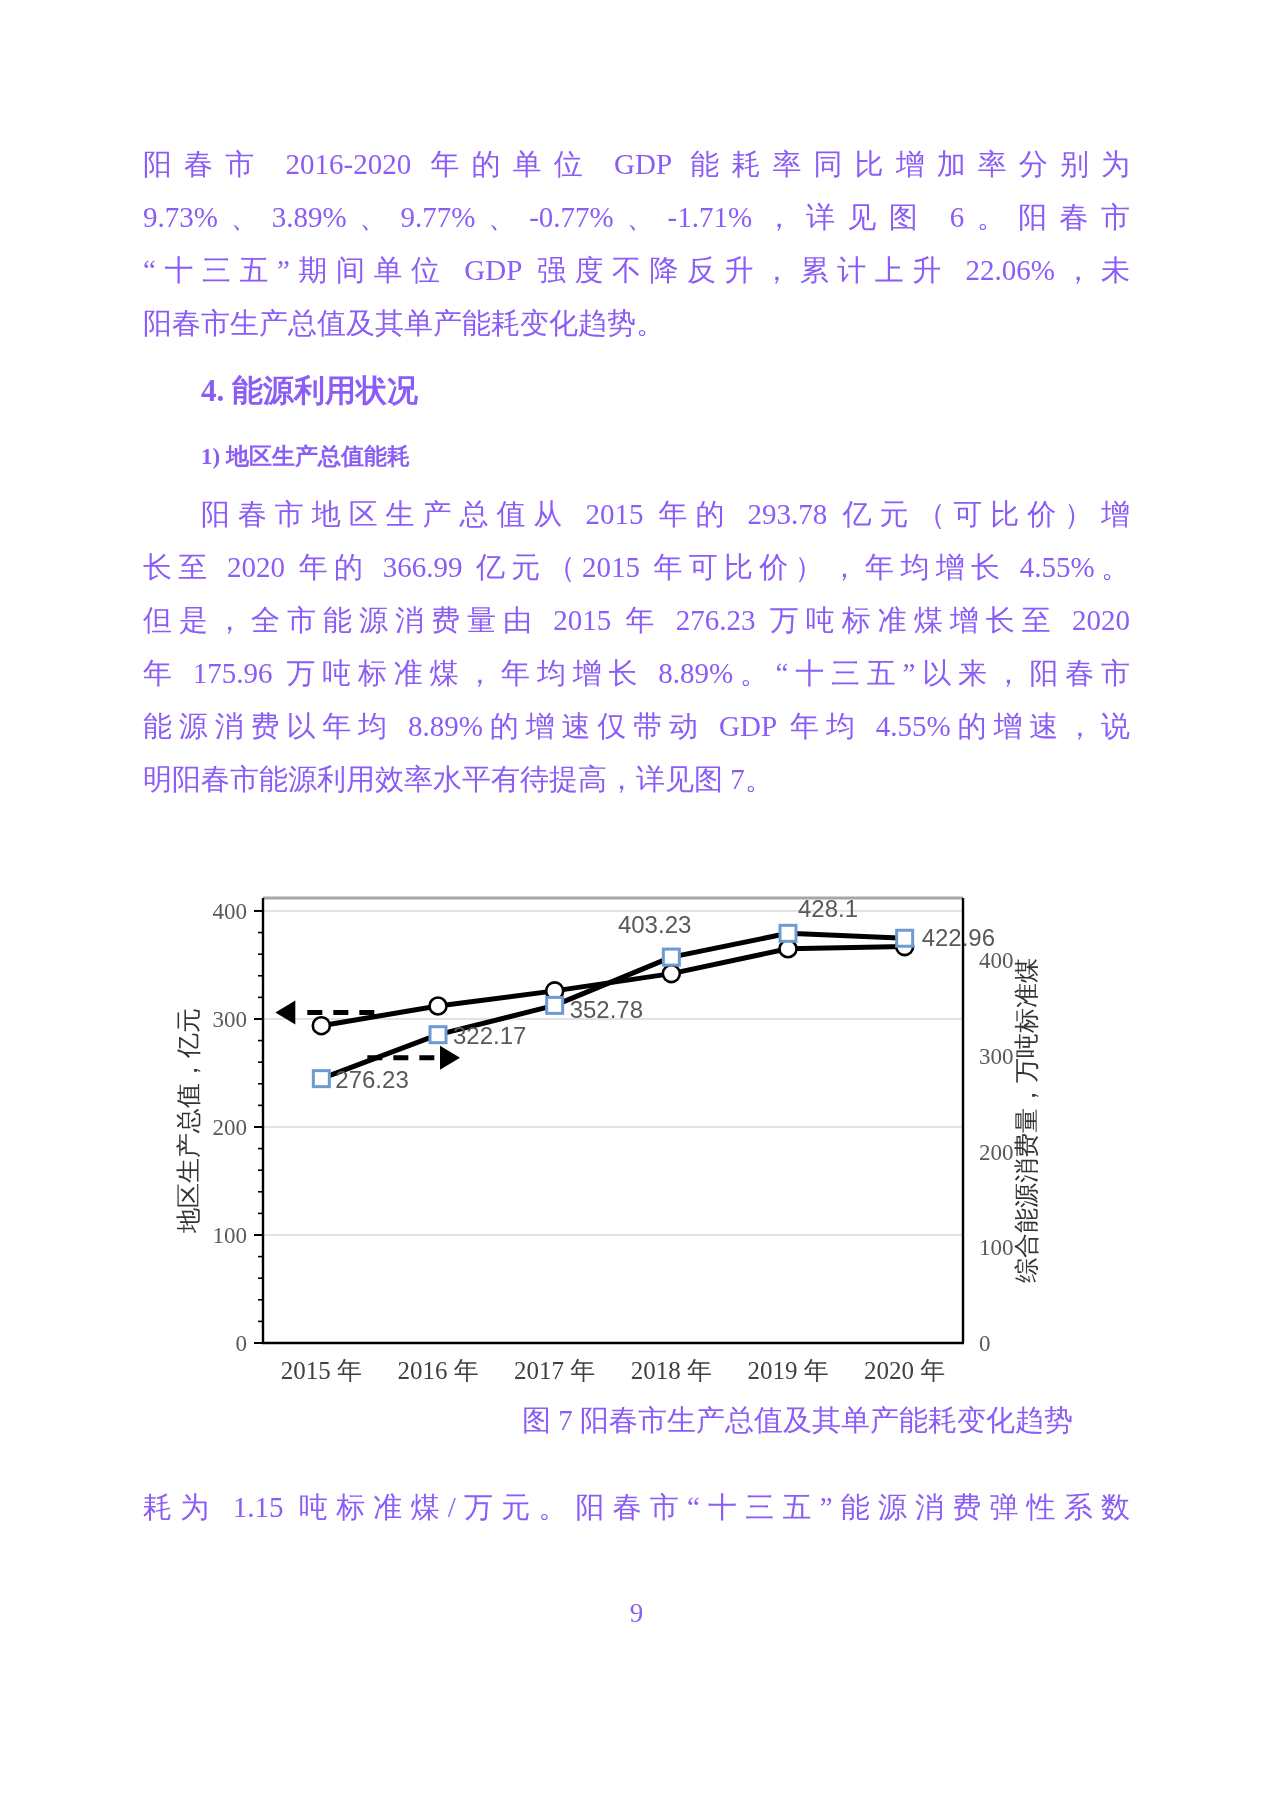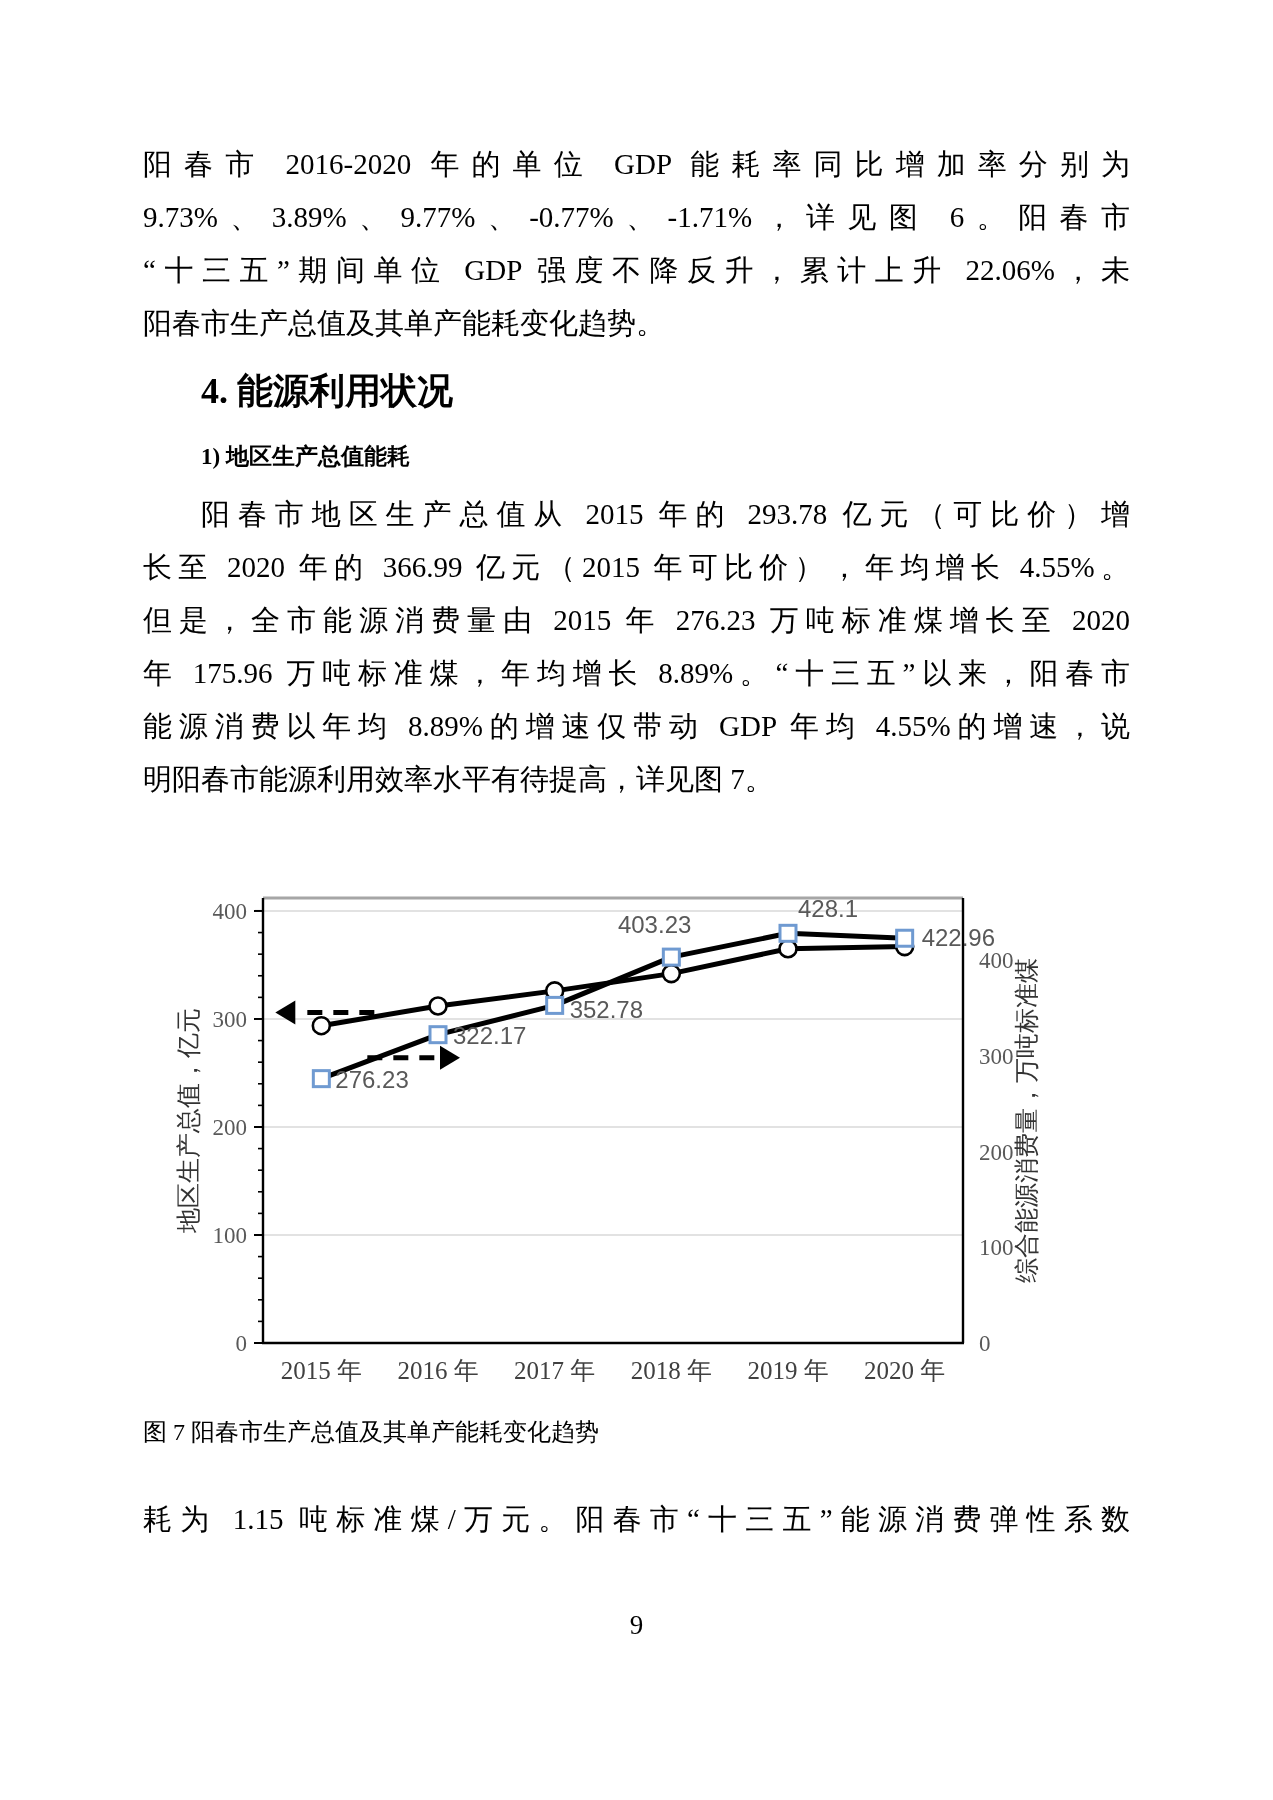--- a/index.html
+++ b/index.html
@@ -1,38 +1,38 @@
 <!DOCTYPE html>
 <html><head>
 <meta charset="utf-8">
 <style>
   html,body{margin:0;padding:0;background:#e8e8e8;}
   .page{
     width:1273px;height:1800px;background:#ffffff;position:relative;
-    font-family:"Liberation Serif","DejaVu Serif",serif;color:#000000;
+    font-family:"Liberation Serif","DejaVu Serif",serif;color:#8b5cf6;
     overflow:hidden;margin:0 auto;
   }
   .content{position:absolute;left:143px;top:138px;width:987px;}
   .bodyline{
     font-size:29px;line-height:53px;white-space:nowrap;
     text-align:justify;text-align-last:justify;
   }
   .bodyline.nostretch{text-align-last:left;}
   .bodyline.indent{text-indent:58px;}
   .heading{
-    font-size:36px;font-weight:bold;line-height:46px;
+    font-size:31px;font-weight:bold;line-height:46px;
     margin:18px 0 0 58px;
   }
   .subheading{
     font-size:23px;font-weight:bold;line-height:46px;
     margin:20px 0 8px 58px;
   }
   .chartwrap{margin:80px 0 0 20px;width:910px;}
   .caption{
-    width:930px;text-align:left;font-size:24px;line-height:46px;margin-top:14px;
+    width:930px;text-align:right;font-size:29px;line-height:46px;margin-top:2px;
   }
   .para3{margin-top:38px;}
   .pagenum{
     text-align:center;font-size:27px;margin-top:64px;
   }
 </style>
 </head>
 <body>
 
 <div class="page">

